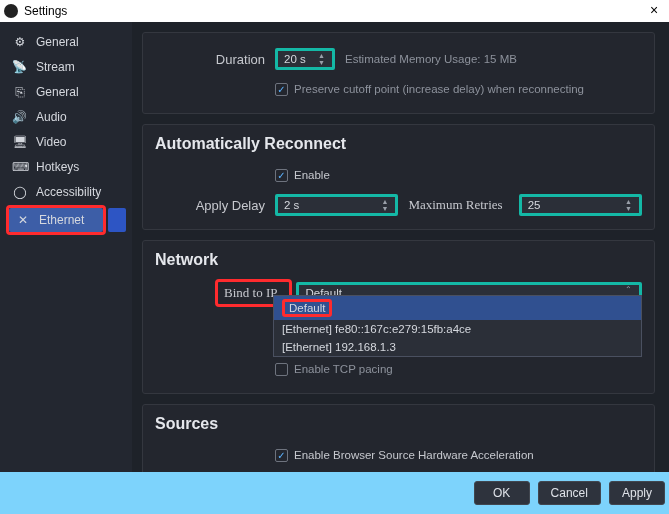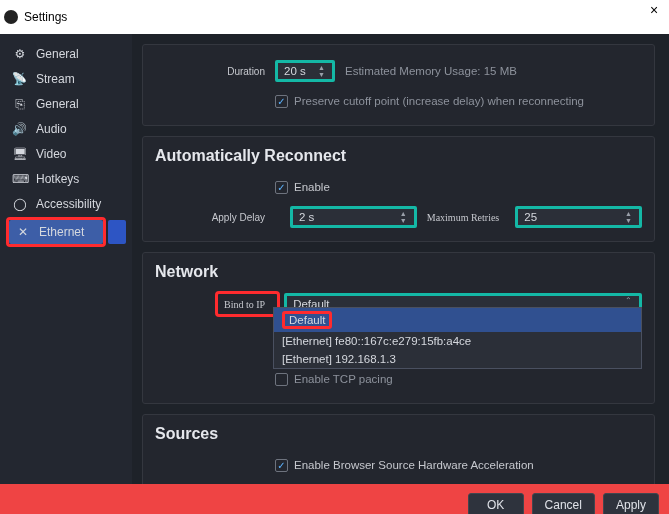--- a/index.html
+++ b/index.html
@@ -5,21 +5,21 @@
   * { box-sizing: border-box; margin: 0; padding: 0; }
   body {
     width: 669px; height: 514px;
     font-family: "Segoe UI", Arial, sans-serif;
     font-size: 12px;
     background: #f0f0f0;
     overflow: hidden;
     color: #e0e0e0;
   }
   .titlebar {
-    height: 34px;
+    height: 22px;
     background: #ffffff;
     color: #000;
     display: flex;
     align-items: center;
     padding: 0 4px;
     position: relative;
   }
   .titlebar .appicon {
     width: 14px; height: 14px;
     border-radius: 50%;
@@ -102,21 +102,21 @@
     align-items: center;
     min-height: 24px;
     margin-bottom: 6px;
   }
   .row:last-child { margin-bottom: 0; }
   .lbl {
     min-width: 120px;
     text-align: right;
     padding-right: 10px;
     color: #c6c8ce;
-    font-size: 10px;
+    font-size: 13px;
   }
   .lbl.tight { min-width: 0; padding-right: 6px; font-family: Liberation Serif, serif; }
   .field {
     display: flex;
     align-items: center;
     flex: 1;
     gap: 10px;
   }
   .spin, .select, .combo {
     background: #2b2f38;
@@ -183,23 +183,23 @@
     padding: 0 4px;
     display: inline-block;
   }
   .dd-wrap { position: relative; }
 
   .footer {
     height: 42px;
     display: flex;
     justify-content: flex-end;
     align-items: center;
-    padding: 0 10px;
+    padding: 0 4px;
     gap: 8px;
-    background: #ef4444;
+    background: #7dd3fc;
   }
   .btn {
     background: #2e333d;
     border: 1px solid #41464f;
     color: #dfe2e8;
     height: 24px; min-width: 56px;
     padding: 0 12px;
     border-radius: 3px;
     font-size: 12px;
     cursor: pointer;
@@ -284,21 +284,21 @@
         <div class="row">
           <div class="spacer-col"></div>
           <div class="chk-row">
             <span class="cbx checked"></span>
             <span>Enable</span>
           </div>
         </div>
         <div class="row">
           <div class="lbl">Apply Delay</div>
           <div class="field">
-            <div class="combo" style="flex:1; max-width:145px;margin-left:15px;">
+            <div class="combo" style="flex:1; max-width:145px;">
               <span>2 s</span>
               <span class="arrows">▲<br>▼</span>
             </div>
             <span class="lbl tight">Maximum Retries</span>
             <div class="combo" style="flex:1;">
               <span>25</span>
               <span class="arrows">▲<br>▼</span>
             </div>
           </div>
         </div>

